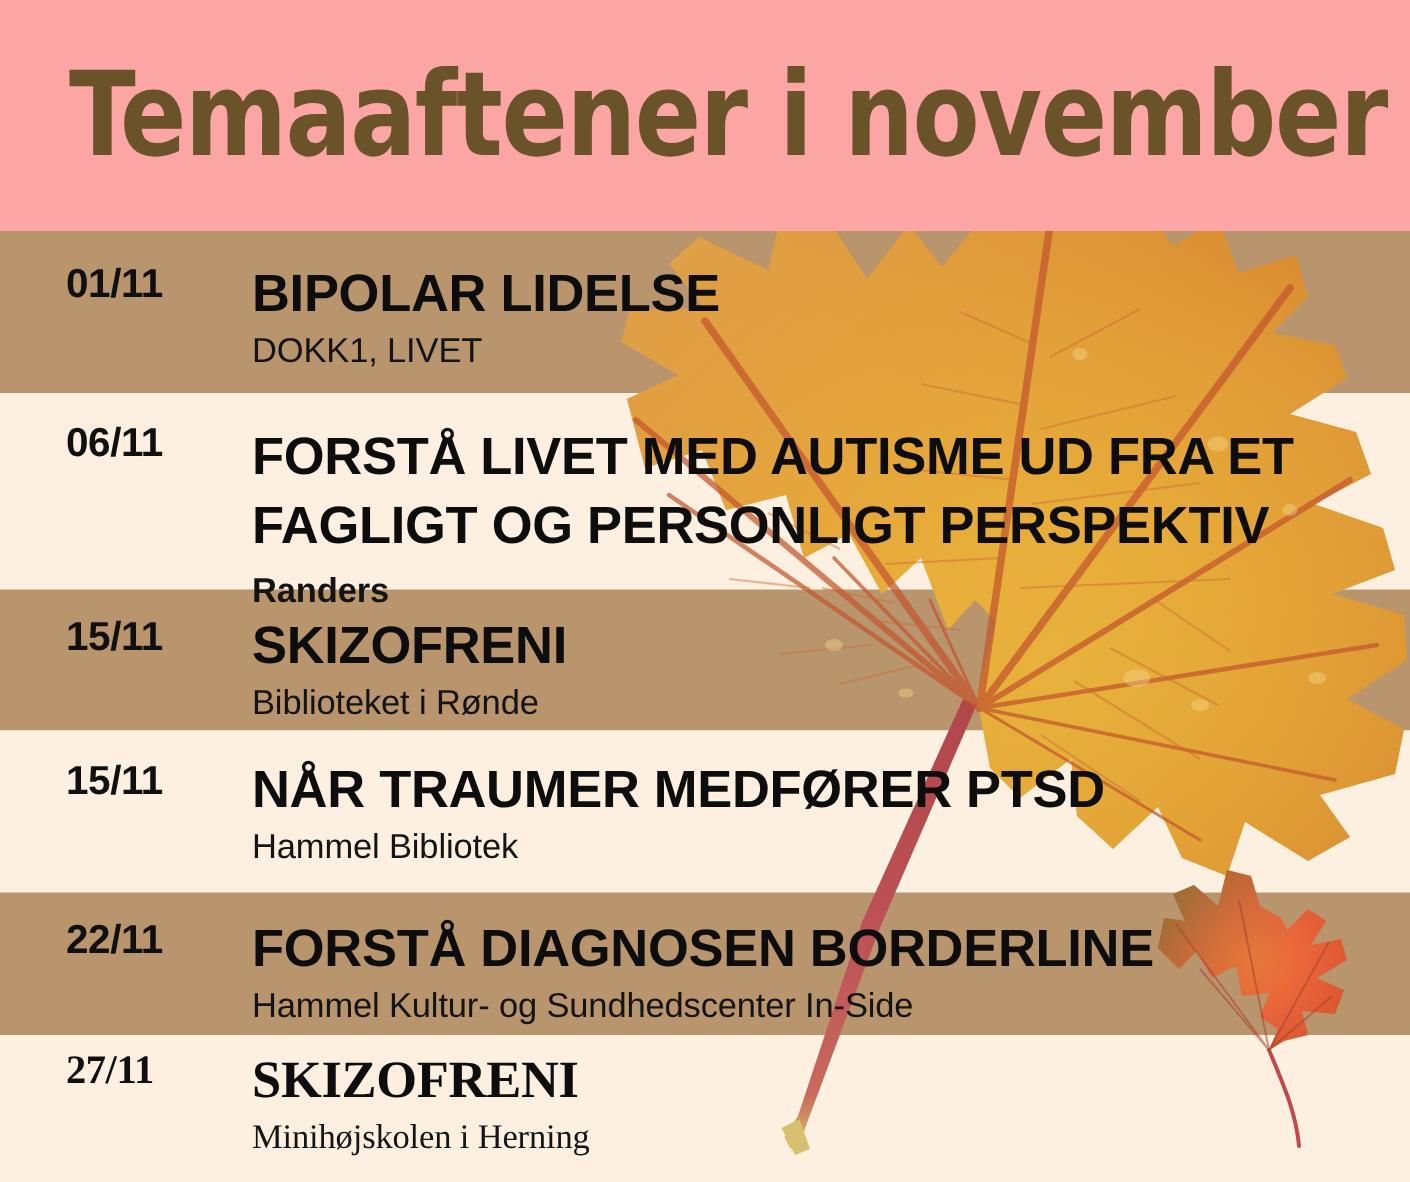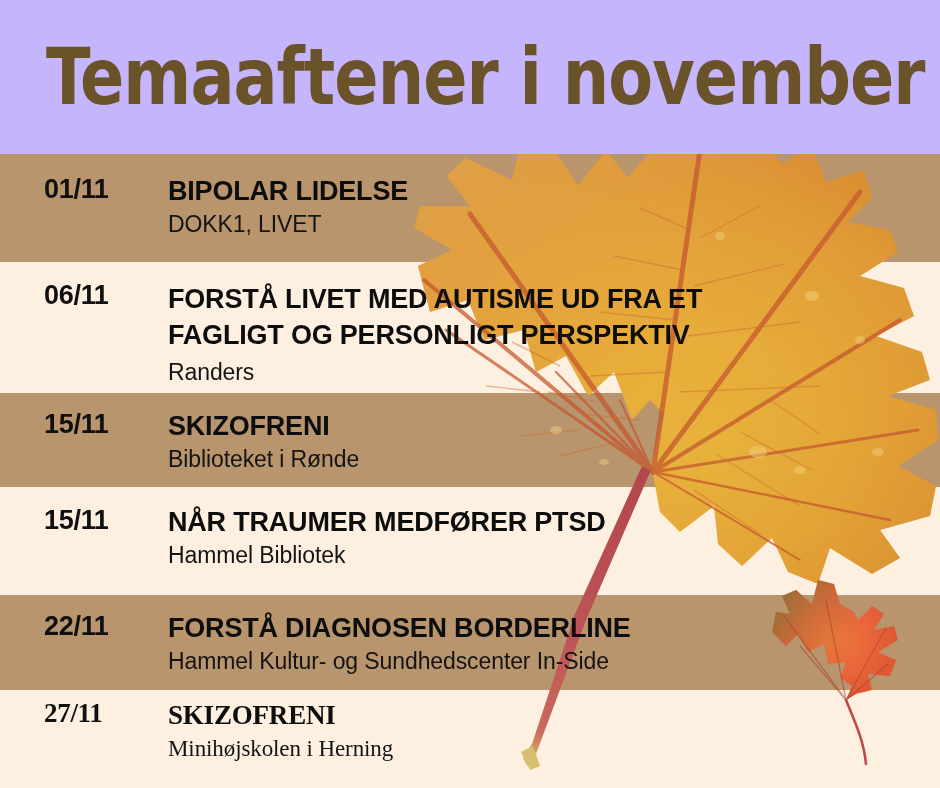--- a/index.html
+++ b/index.html
@@ -12,21 +12,21 @@
   #poster{
     position:relative;
     width:940px;height:788px;
     background:#ffffff;
     overflow:hidden;
   }
 
   
   .title-bar{
     position:absolute;left:0;top:0;width:940px;height:154px;
-    background:#c4b5fd;
+    background:#fca5a5;
     display:flex;align-items:center;
   }
   .poster-title{
     margin-left:46px;
     font-family:"Liberation Sans Narrow","DejaVu Sans Condensed","Liberation Sans",sans-serif;
     font-size:78px;
     font-weight:700;
     letter-spacing:-1px;
     color:#6b5329;
     line-height:1;
@@ -56,21 +56,21 @@
     padding-left:44px;
     box-sizing:border-box;
     font-size:27px;
     font-weight:700;
     color:#101010;
     letter-spacing:-0.3px;
     line-height:1;
   }
   .row-body{flex:1 1 auto;}
   .row-title{
-    font-size:27px;
+    font-size:35px;
     font-weight:700;
     color:#0d0d0d;
     line-height:1.12;
     letter-spacing:-0.2px;
     white-space:pre-line;
   }
   .row-venue{
     font-size:23px;
     font-weight:400;
     color:#141414;
@@ -259,21 +259,21 @@
         <div class="row-title">BIPOLAR LIDELSE</div>
         <div class="row-venue">DOKK1, LIVET</div>
       </div>
     </div>
 
     <div class="row row--indent" style="top:282px;justify-content:center;">
       <div class="row-date">06/11</div>
       <div class="row-body">
         <div class="row-title" style="line-height:1.32;">FORSTÅ LIVET MED AUTISME UD FRA ET
 FAGLIGT OG PERSONLIGT PERSPEKTIV</div>
-        <div class="row-venue" style="margin-top:6px;">Randers</div>
+        <div class="row-venue" style="margin-top:6px;font-weight:bold;">Randers</div>
       </div>
     </div>
 
     <div class="row" style="top:411px;">
       <div class="row-date">15/11</div>
       <div class="row-body">
         <div class="row-title">SKIZOFRENI</div>
         <div class="row-venue">Biblioteket i Rønde</div>
       </div>
     </div>

